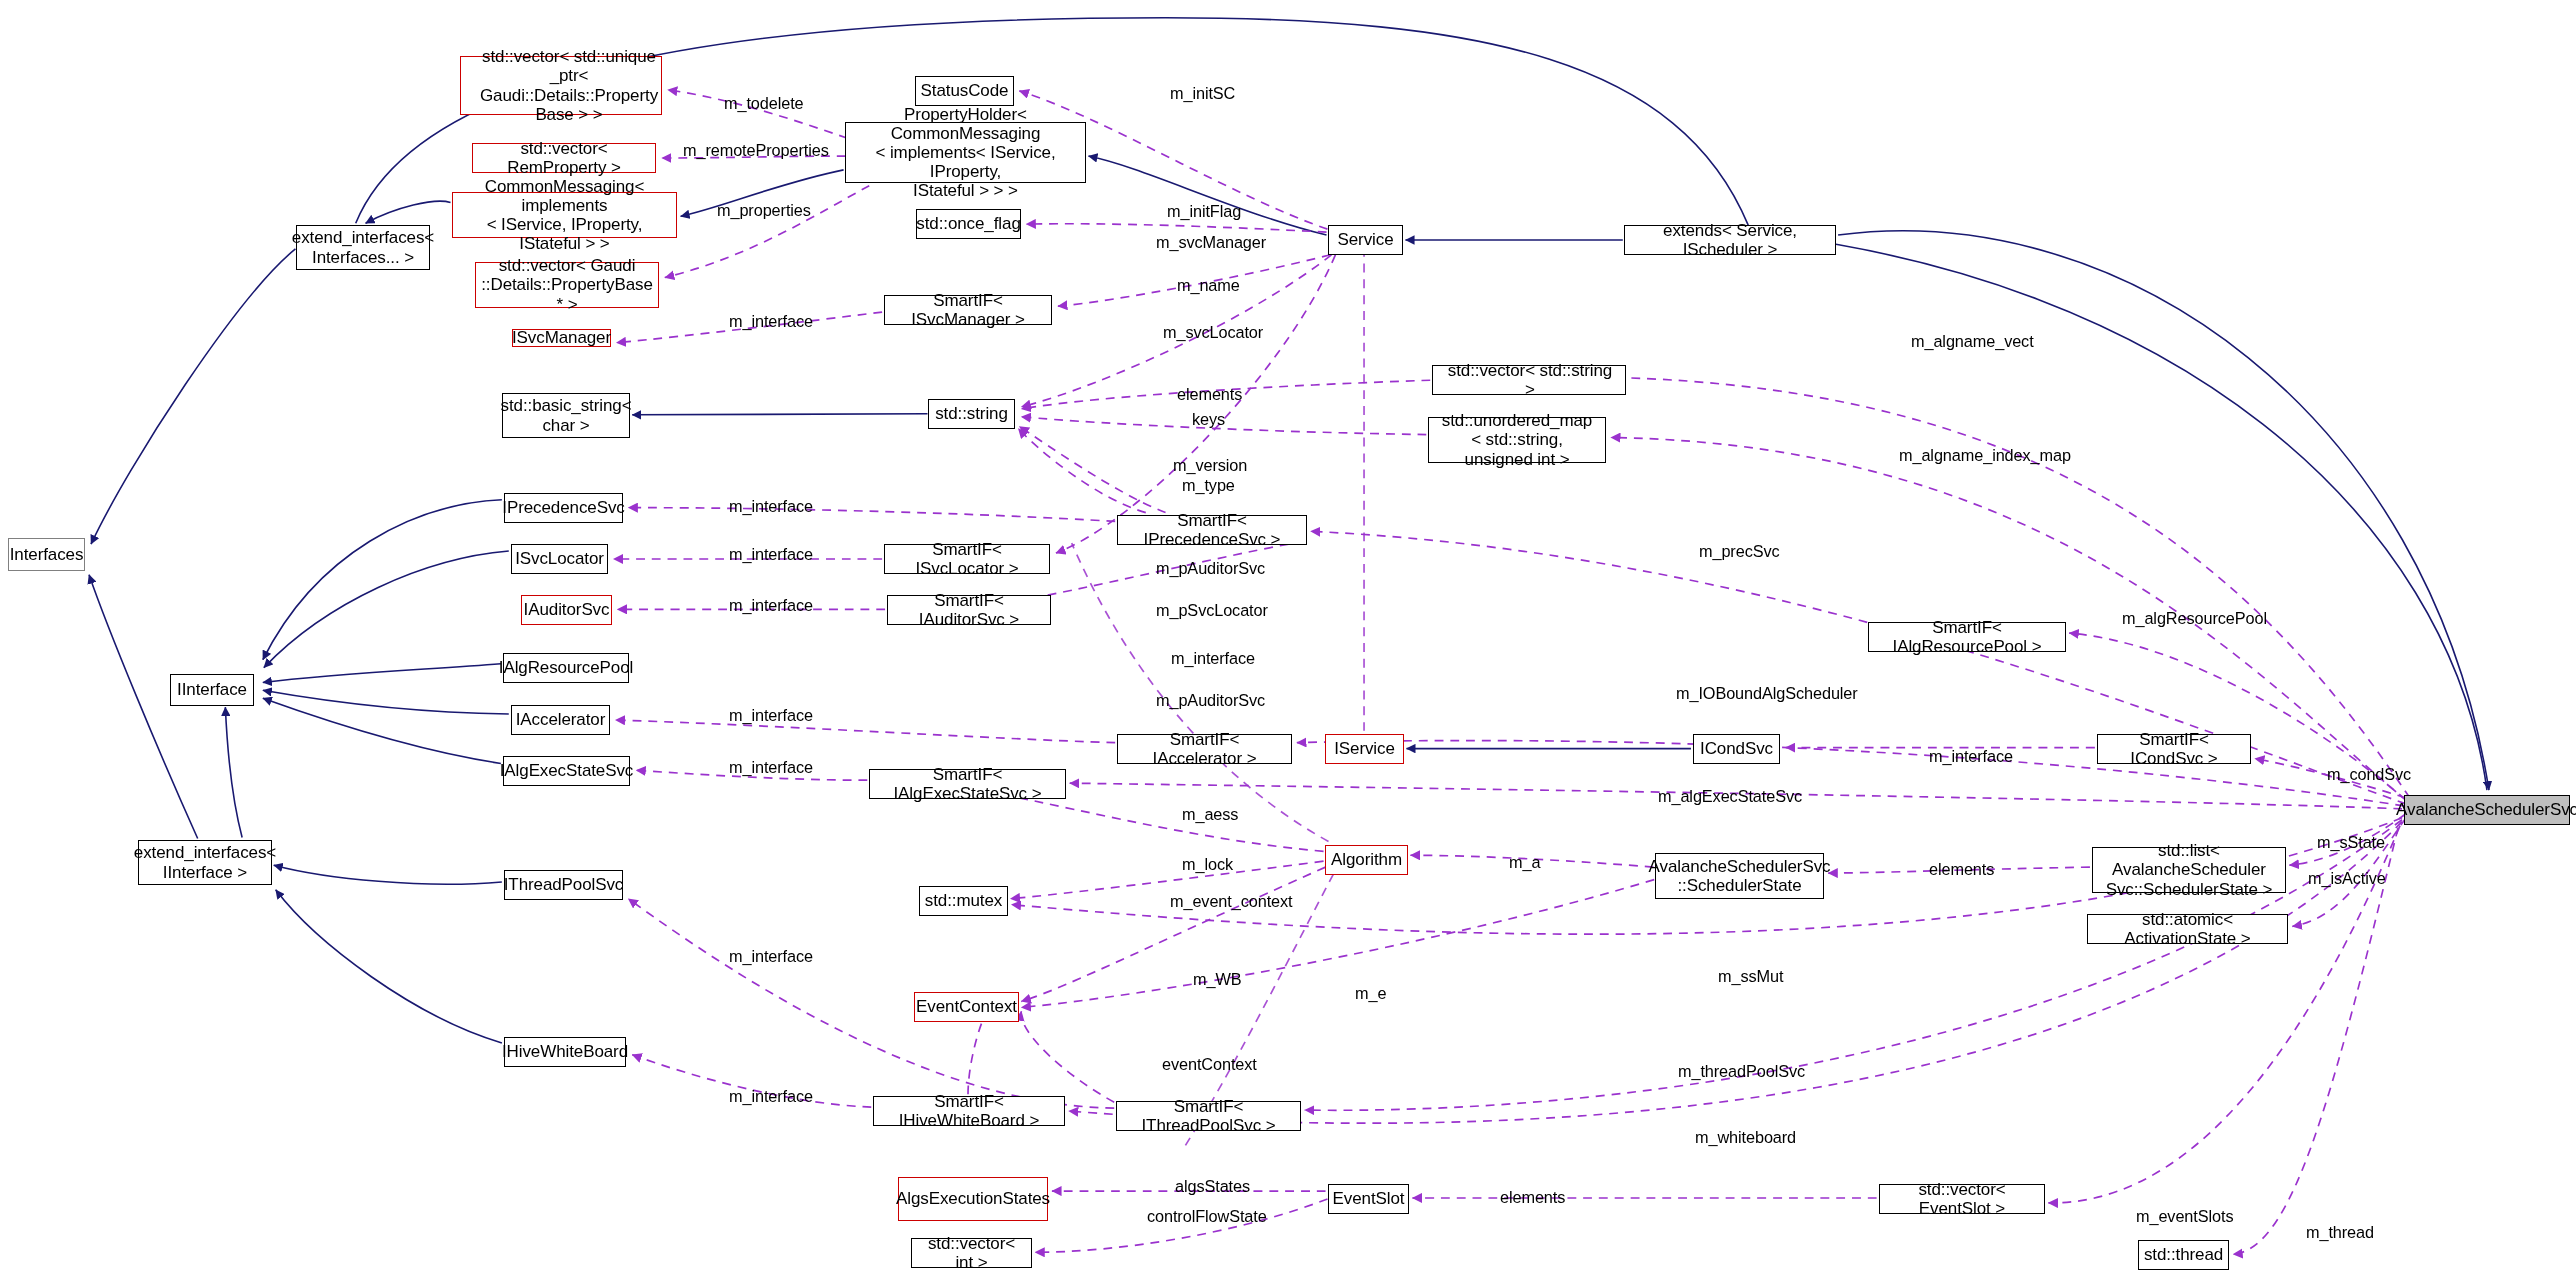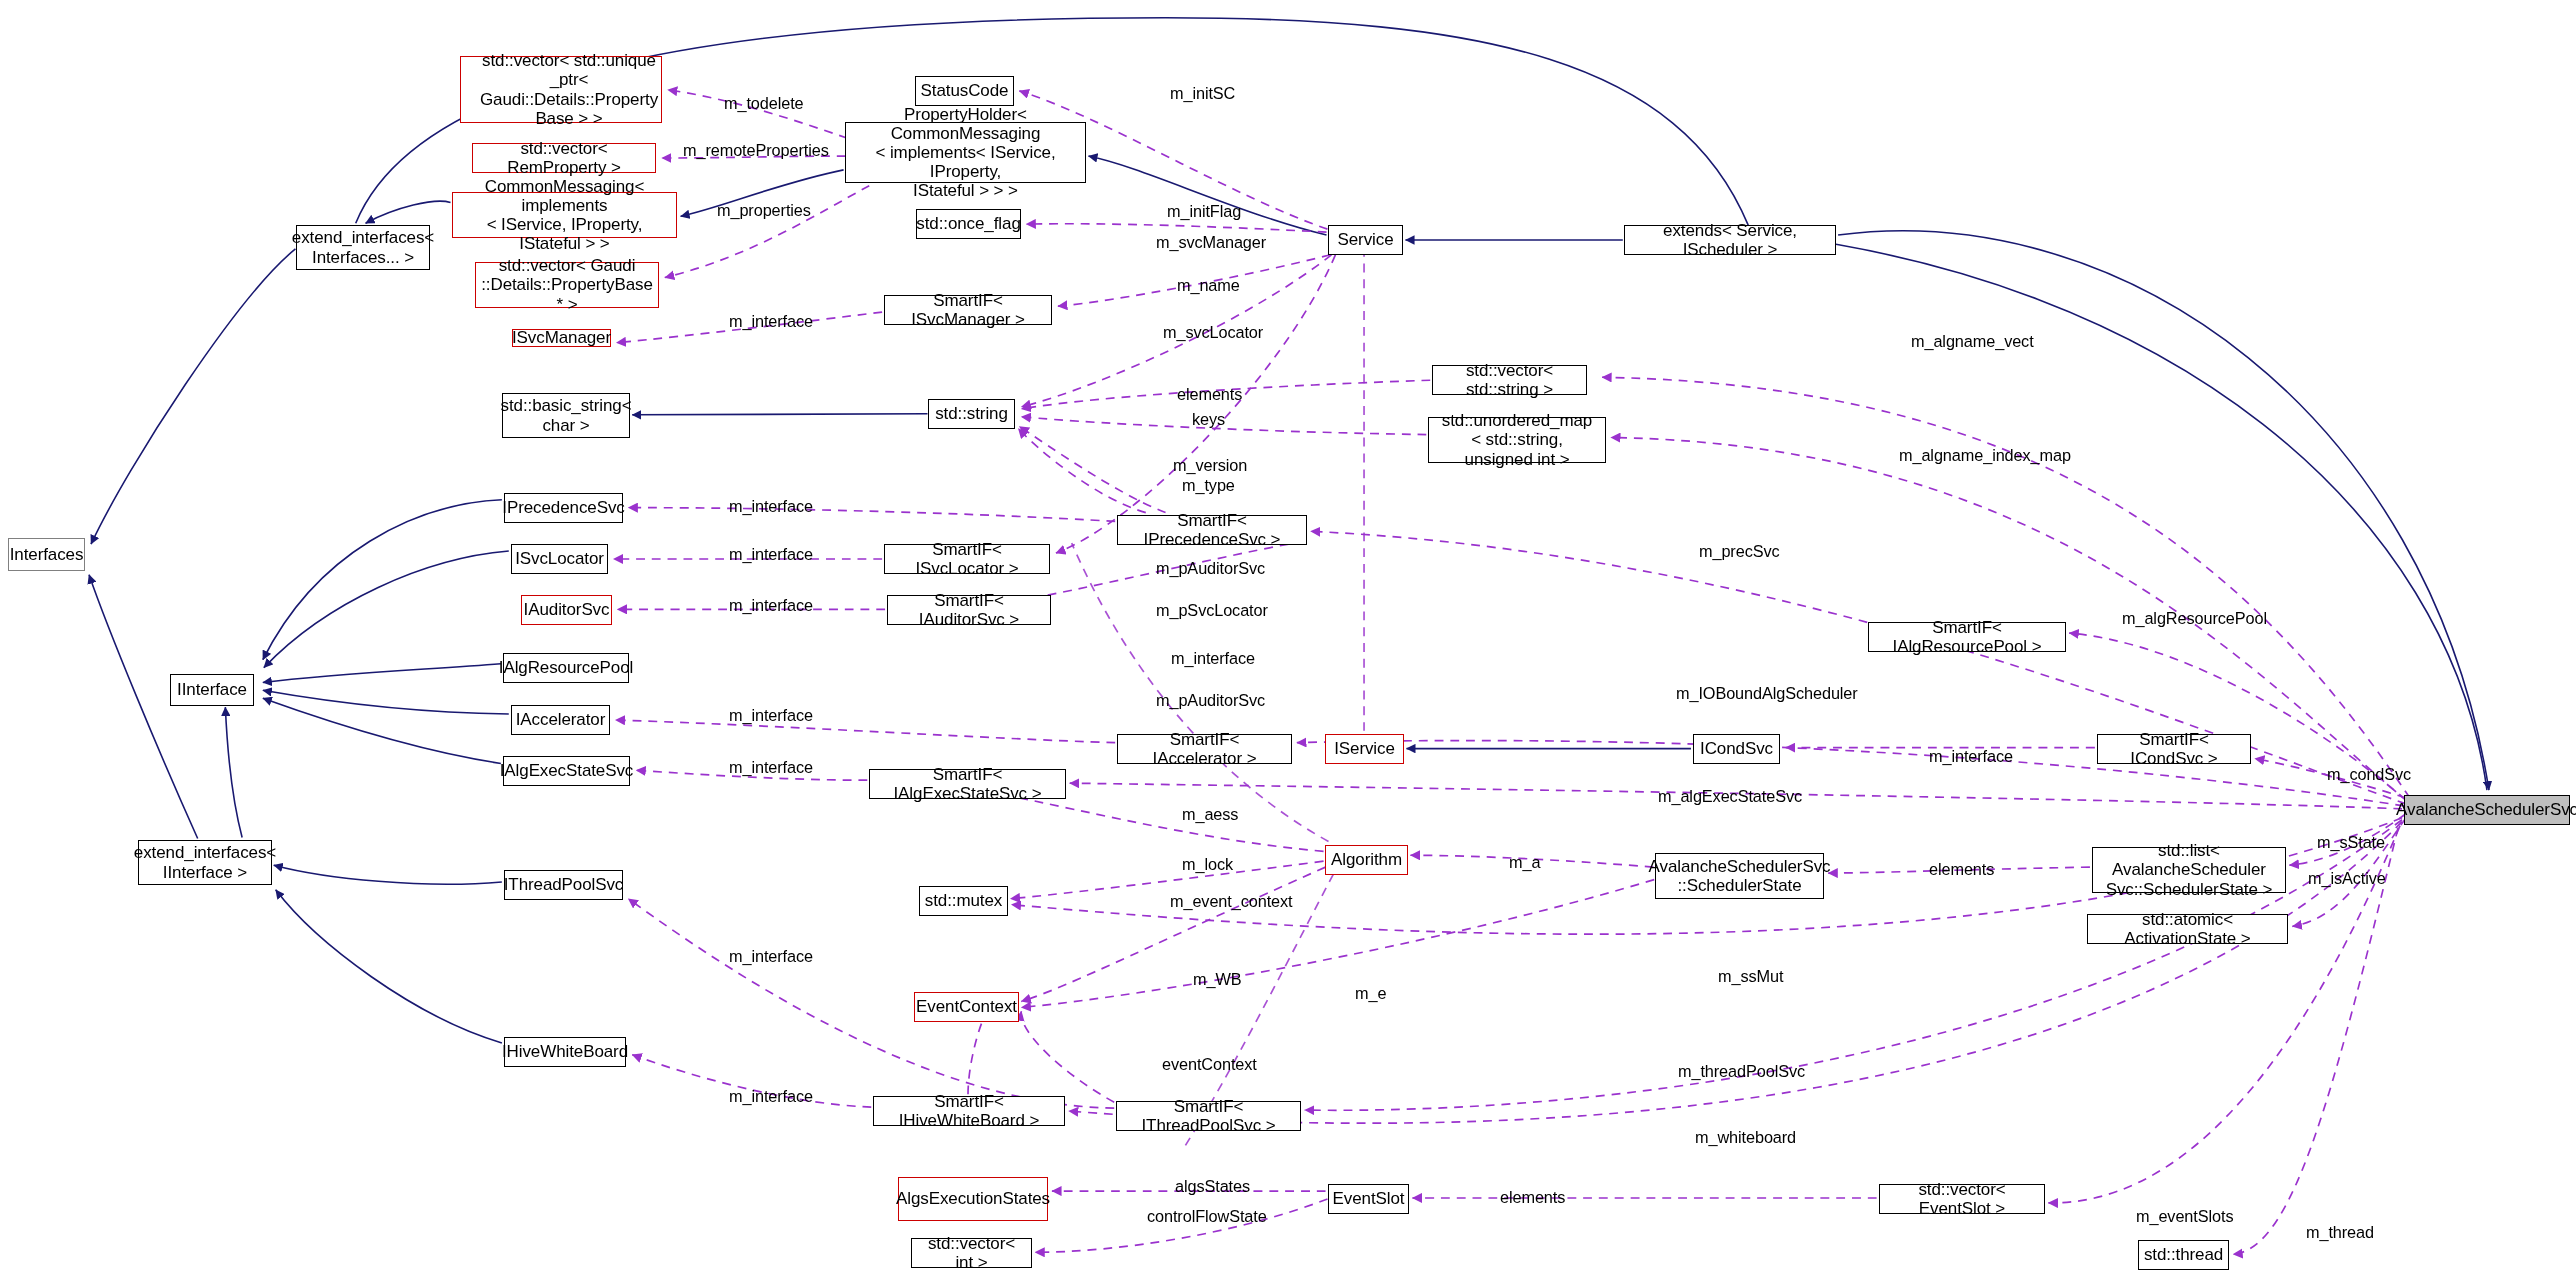--- a/index.html
+++ b/index.html
@@ -211,21 +211,21 @@
     </g>
   </svg>
 
   <div id="nodes-layer">
       <div class="node light" style="left: 8px; top: 538px; width: 77px; height: 33px;">Interfaces</div>
       <div class="node" style="left: 296px; top: 225px; width: 134px; height: 45px;">extend_interfaces&lt;
 Interfaces... &gt;</div>
       <div class="node" style="left: 138px; top: 840px; width: 134px; height: 45px;">extend_interfaces&lt;
 IInterface &gt;</div>
       <div class="node" style="left: 170px; top: 674px; width: 84px; height: 32px;">IInterface</div>
-      <div class="node red" style="left: 460px; top: 56px; width: 202px; height: 67px; padding-left: 22px;">std::vector&lt; std::unique
+      <div class="node red" style="left: 460px; top: 56px; width: 202px; height: 59px; padding-left: 22px;">std::vector&lt; std::unique
 _ptr&lt; Gaudi::Details::Property
 Base &gt; &gt;</div>
       <div class="node red" style="left: 472px; top: 143px; width: 184px; height: 30px;">std::vector&lt; RemProperty &gt;</div>
       <div class="node red" style="left: 452px; top: 192px; width: 225px; height: 46px;">CommonMessaging&lt; implements
 &lt; IService, IProperty, IStateful &gt; &gt;</div>
       <div class="node red" style="left: 475px; top: 262px; width: 184px; height: 46px;">std::vector&lt; Gaudi
 ::Details::PropertyBase * &gt;</div>
       <div class="node red" style="left: 512px; top: 329px; width: 99px; height: 18px;">ISvcManager</div>
       <div class="node" style="left: 502px; top: 393px; width: 128px; height: 45px;">std::basic_string&lt;
 char &gt;</div>
@@ -252,21 +252,21 @@
       <div class="node" style="left: 873px; top: 1096px; width: 192px; height: 30px;">SmartIF&lt; IHiveWhiteBoard &gt;</div>
       <div class="node red" style="left: 898px; top: 1177px; width: 150px; height: 44px;">AlgsExecutionStates</div>
       <div class="node" style="left: 911px; top: 1238px; width: 121px; height: 30px;">std::vector&lt; int &gt;</div>
       <div class="node" style="left: 1117px; top: 515px; width: 190px; height: 30px;">SmartIF&lt; IPrecedenceSvc &gt;</div>
       <div class="node" style="left: 1117px; top: 734px; width: 175px; height: 30px;">SmartIF&lt; IAccelerator &gt;</div>
       <div class="node red" style="left: 1325px; top: 845px; width: 83px; height: 30px;">Algorithm</div>
       <div class="node" style="left: 1116px; top: 1101px; width: 185px; height: 30px;">SmartIF&lt; IThreadPoolSvc &gt;</div>
       <div class="node" style="left: 1328px; top: 1184px; width: 81px; height: 30px;">EventSlot</div>
       <div class="node" style="left: 1328px; top: 225px; width: 75px; height: 30px;">Service</div>
       <div class="node" style="left: 1624px; top: 225px; width: 212px; height: 30px;">extends&lt; Service, IScheduler &gt;</div>
-      <div class="node" style="left: 1432px; top: 365px; width: 155px; height: 30px;">std::vector&lt; std::string &gt;</div>
+      <div class="node" style="left: 1432px; top: 365px; width: 194px; height: 30px; padding-left: 8px;">std::vector&lt; std::string &gt;</div>
       <div class="node" style="left: 1428px; top: 417px; width: 178px; height: 46px;">std::unordered_map
 &lt; std::string, unsigned int &gt;</div>
       <div class="node red" style="left: 1325px; top: 734px; width: 79px; height: 30px;">IService</div>
       <div class="node" style="left: 1693px; top: 734px; width: 87px; height: 30px;">ICondSvc</div>
       <div class="node" style="left: 2097px; top: 734px; width: 154px; height: 30px;">SmartIF&lt; ICondSvc &gt;</div>
       <div class="node" style="left: 1868px; top: 622px; width: 198px; height: 30px;">SmartIF&lt; IAlgResourcePool &gt;</div>
       <div class="node" style="left: 1655px; top: 853px; width: 169px; height: 46px;">AvalancheSchedulerSvc
 ::SchedulerState</div>
       <div class="node" style="left: 2092px; top: 847px; width: 194px; height: 46px;">std::list&lt; AvalancheScheduler
 Svc::SchedulerState &gt;</div>

